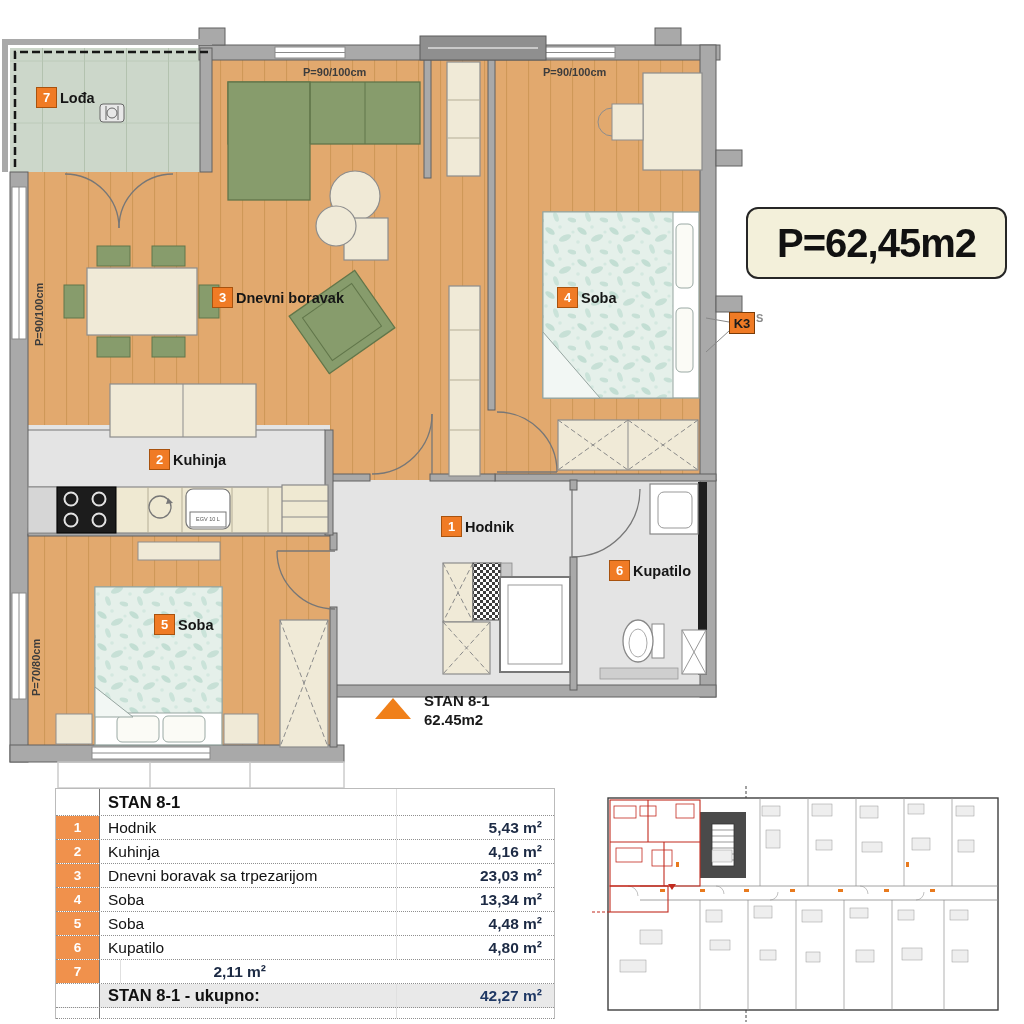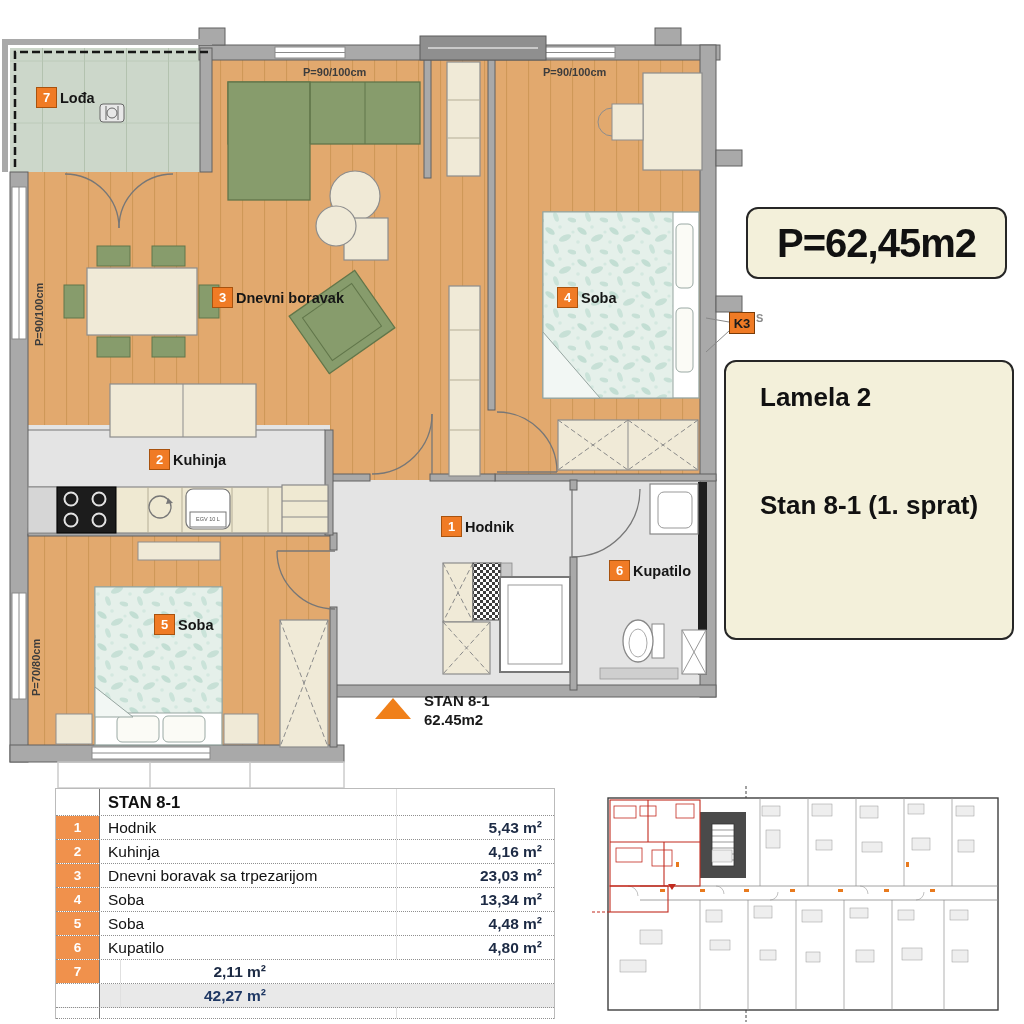--- a/index.html
+++ b/index.html
@@ -416,24 +416,20 @@
 
 <div class="boiler-label" style="left:190px;top:516px;">EGV 10 L</div>
 
 <div class="pointer-text" style="left:424px;top:691px;">STAN 8-1</div>
 <div class="pointer-text" style="left:424px;top:710px;">62.45m2</div>
 
 <div class="cream-box area-box" style="left:746px;top:193px;width:261px;height:72px;margin-top:14px;">
   <span class="area-box-text">P=62,45m2</span>
 </div>
 
-<div class="cream-box" style="left:724px;top:360px;width:290px;height:280px;">
-  <div class="info-line" style="left:34px;top:20px;">Lamela 2</div>
-  <div class="info-line" style="left:34px;top:128px;">Stan 8-1 (1. sprat)</div>
-</div>
 
 <div class="apt-table">
   <div class="t-row header">
     <div class="t-num blank"></div>
     <div class="t-name bold">STAN 8-1</div>
     <div class="t-area"></div>
   </div>
   <div class="t-row">
     <div class="t-num">1</div>
     <div class="t-name">Hodnik</div>
@@ -463,20 +459,21 @@
     <div class="t-num">6</div>
     <div class="t-name">Kupatilo</div>
     <div class="t-area">4,80 m²</div>
   </div>
   <div class="t-row">
     <div class="t-num">7</div>
     <div class="t-area">2,11 m²</div>
   </div>
   <div class="t-row total">
     <div class="t-num blank"></div>
+    <div class="t-name">STAN 8-1 - ukupno:</div>
     <div class="t-area">42,27 m²</div>
   </div>
   <div class="t-row empty">
     <div class="t-num blank"></div>
     <div class="t-name"></div>
     <div class="t-area"></div>
   </div>
 </div>
 
 </div>

